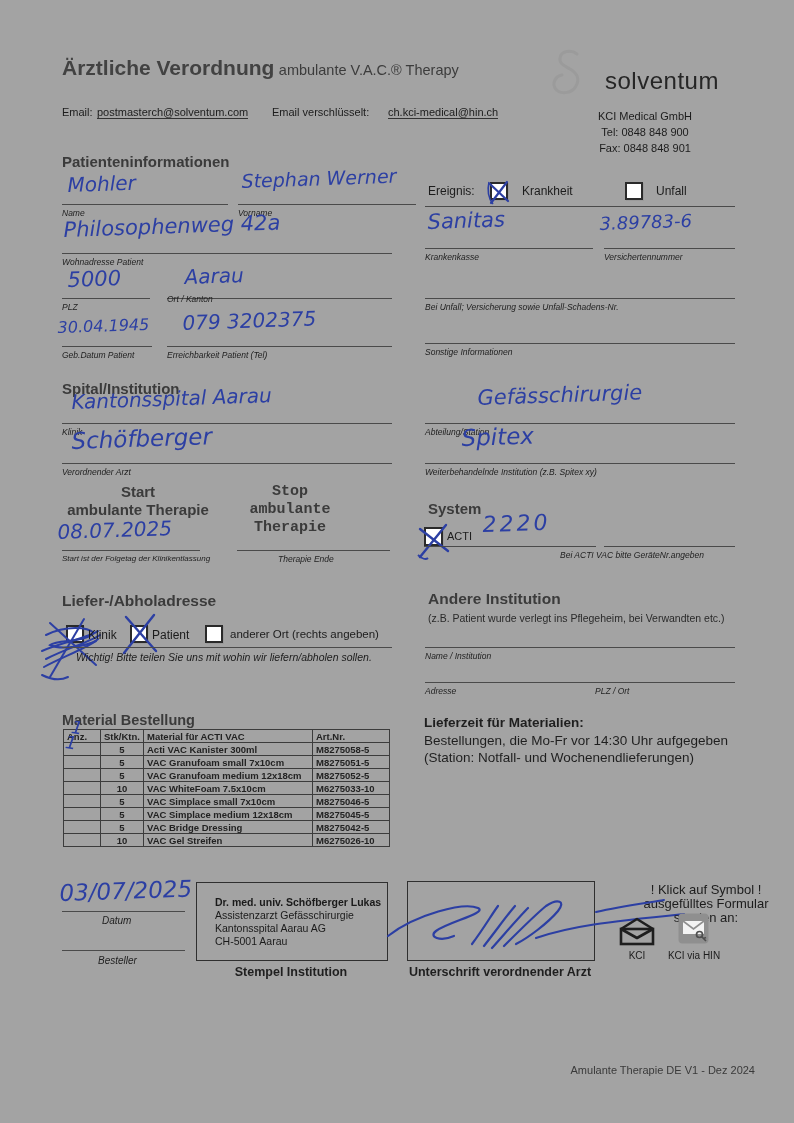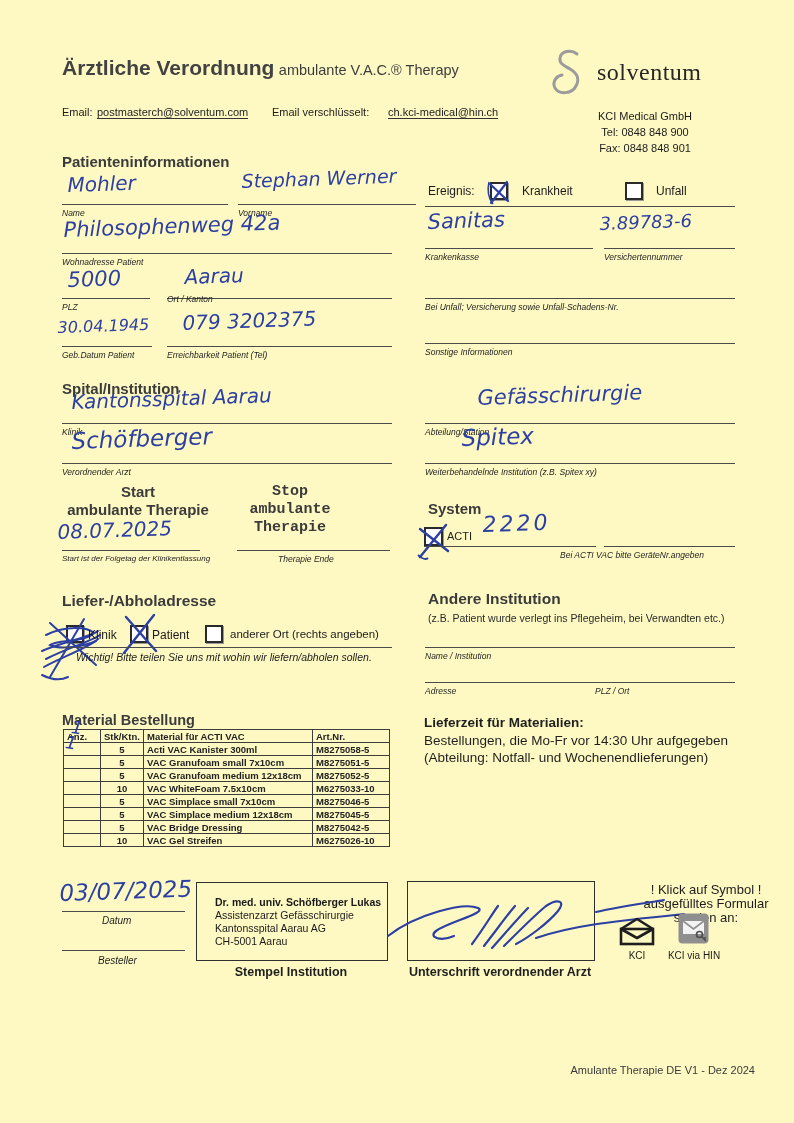--- a/index.html
+++ b/index.html
@@ -1,16 +1,16 @@
 <!DOCTYPE html>
 <html><head>
 <meta charset="utf-8">
 <style>
   html,body{margin:0;padding:0;background:#fff;}
-  .page{position:relative;width:794px;height:1123px;background:#fef9c3;
+  .page{position:relative;width:794px;height:1123px;background:#a3a3a3;
         font-family:"Liberation Sans",sans-serif;color:#333;overflow:hidden;}
   .abs{position:absolute;}
   .hline{position:absolute;height:0;border-bottom:1.2px solid #4a4a4a;}
   .flabel{position:absolute;font-style:italic;font-size:8.5px;color:#1e1e1e;white-space:nowrap;}
   .sect{position:absolute;font-weight:bold;color:#3b3b3b;font-size:15px;white-space:nowrap;}
   .hw{position:absolute;font-family:"DejaVu Sans",sans-serif;font-style:italic;
       color:#2c3fa3;white-space:nowrap;transform:rotate(-2deg);transform-origin:left bottom;}
   .cb{position:absolute;width:14px;height:14px;border:2.5px solid #2a2a2a;background:#fff;
       box-shadow:1px 1px 0 #9a9a9a;}
   .cblabel{position:absolute;font-size:12px;color:#1c1c1c;white-space:nowrap;}
@@ -26,21 +26,21 @@
 </head>
 <body>
 
 <div class="page">
 
   <div class="abs" style="left:62px;top:56px;white-space:nowrap;">
     <span style="font-size:21px;font-weight:bold;color:#424242;">Ärztliche Verordnung</span>
     <span style="font-size:14.5px;color:#3c3c3c;">ambulante V.A.C.® Therapy</span>
   </div>
 
-  <div class="abs" style="left:549px;top:49px;display:flex;align-items:center;gap:12px;font-family:Liberation Serif, serif;">
+  <div class="abs" style="left:549px;top:49px;display:flex;align-items:flex-end;gap:20px;">
     <svg width="36" height="46" viewBox="0 0 36 46" class="ol">
       <path d="M28,5 C22,0 12,2 11,9 C10,15 16,17 21,20 C28,24 31,30 27,37 C23,45 10,46 6,39 C3,33 7,27 13,26" fill="none" stroke="#9b9b9b" stroke-width="3" stroke-linecap="round"></path>
     </svg>
     <span style="font-size:24px;color:#262626;letter-spacing:0.5px;">solventum</span>
   </div>
 
   <span class="abs" style="left:62px;top:106px;font-size:11px;color:#1c1c1c;">Email:</span>
   <span class="abs" style="left:97px;top:106px;font-size:11px;color:#1c1c1c;border-bottom:1px solid #333;">postmasterch@solventum.com</span>
   <span class="abs" style="left:272px;top:106px;font-size:11px;color:#1c1c1c;">Email verschlüsselt:</span>
   <span class="abs" style="left:388px;top:106px;font-size:11px;color:#1c1c1c;border-bottom:1px solid #333;">ch.kci-medical@hin.ch</span>
@@ -246,21 +246,21 @@
           <td>M6275026-10</td>
         </tr>
   </tbody>
     </table>
   <span class="hw" style="left:70px;top:716px;font-size:18px;transform:rotate(8deg);">1</span>
   <span class="hw" style="left:64px;top:731px;font-size:18px;transform:rotate(8deg);">1</span>
 
   <div class="abs" style="left:424px;top:715px;font-size:13.5px;font-weight:bold;color:#1f1f1f;">Lieferzeit für Materialien:</div>
   <div class="abs" style="left:424px;top:732px;font-size:13.5px;color:#1f1f1f;line-height:17px;white-space:nowrap;">
     <div>Bestellungen, die Mo-Fr vor 14:30 Uhr aufgegeben</div>
-    <div>(Abteilung: Notfall- und Wochenendlieferungen)</div>
+    <div>(Station: Notfall- und Wochenendlieferungen)</div>
   </div>
 
   <span class="hw" style="left:60px;top:880px;font-size:23px;">03/07/2025</span>
   <div class="hline" style="left:62px;top:911px;width:123px;"></div>
   <span class="flabel" style="left:102px;top:915px;font-size:10px;">Datum</span>
 
   <div class="hline" style="left:62px;top:950px;width:123px;"></div>
   <span class="flabel" style="left:98px;top:955px;font-size:10px;">Besteller</span>
 
   <div class="boxed" style="left:196px;top:882px;width:190px;height:77px;">

